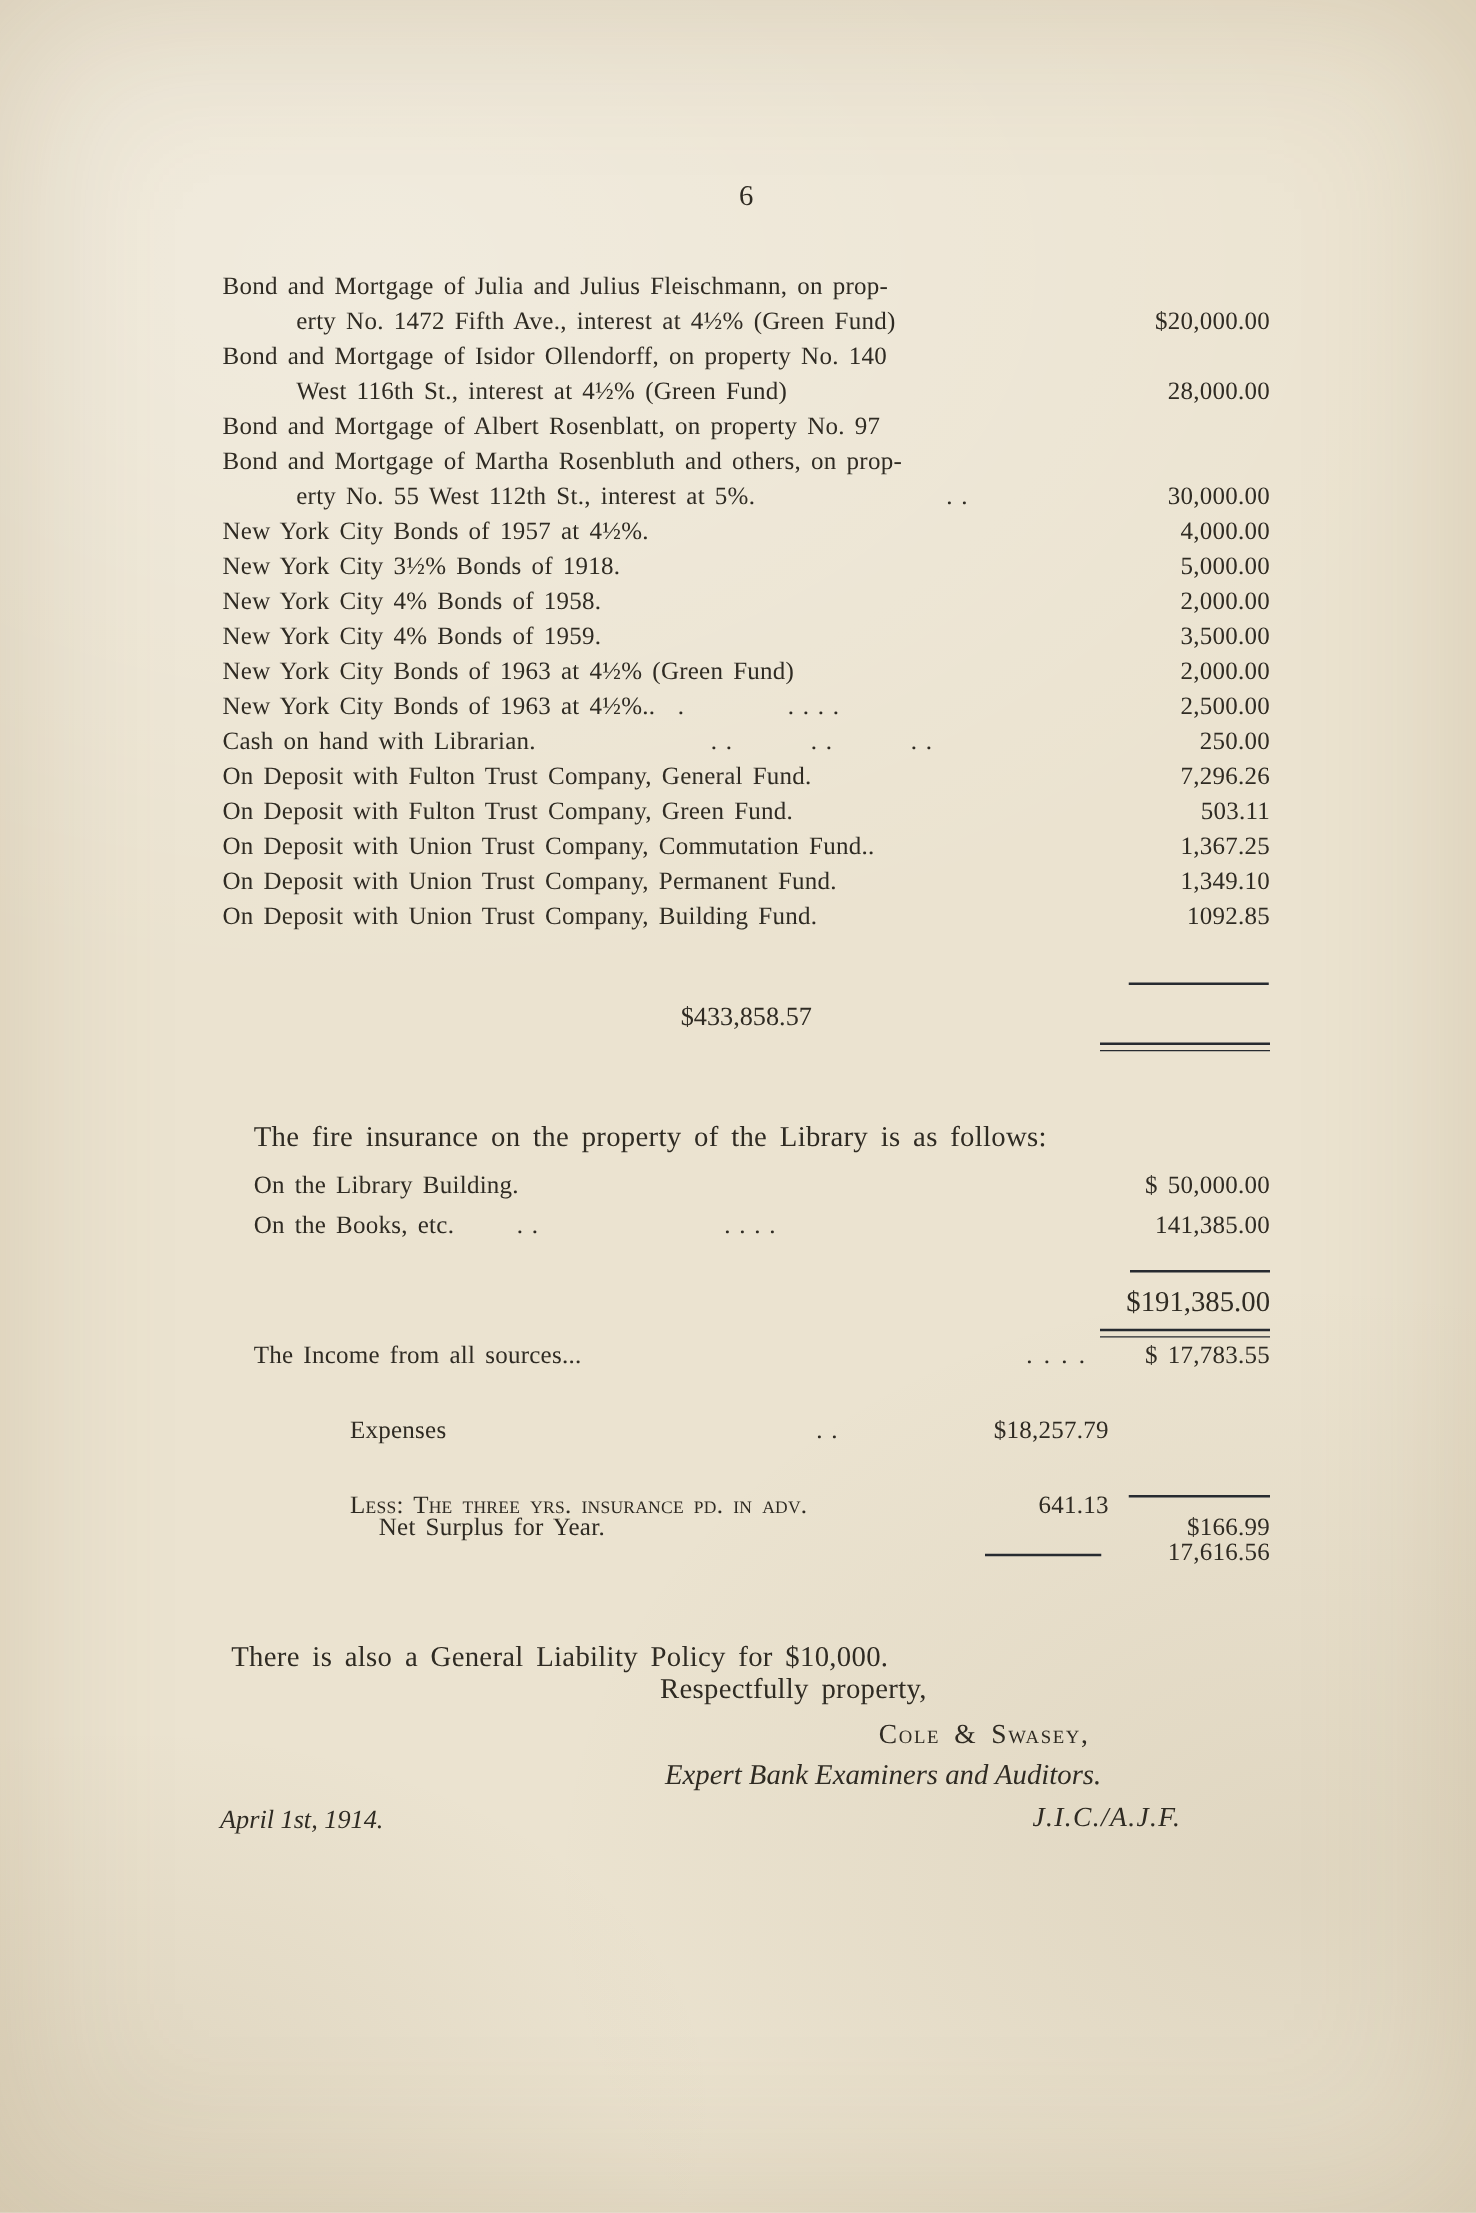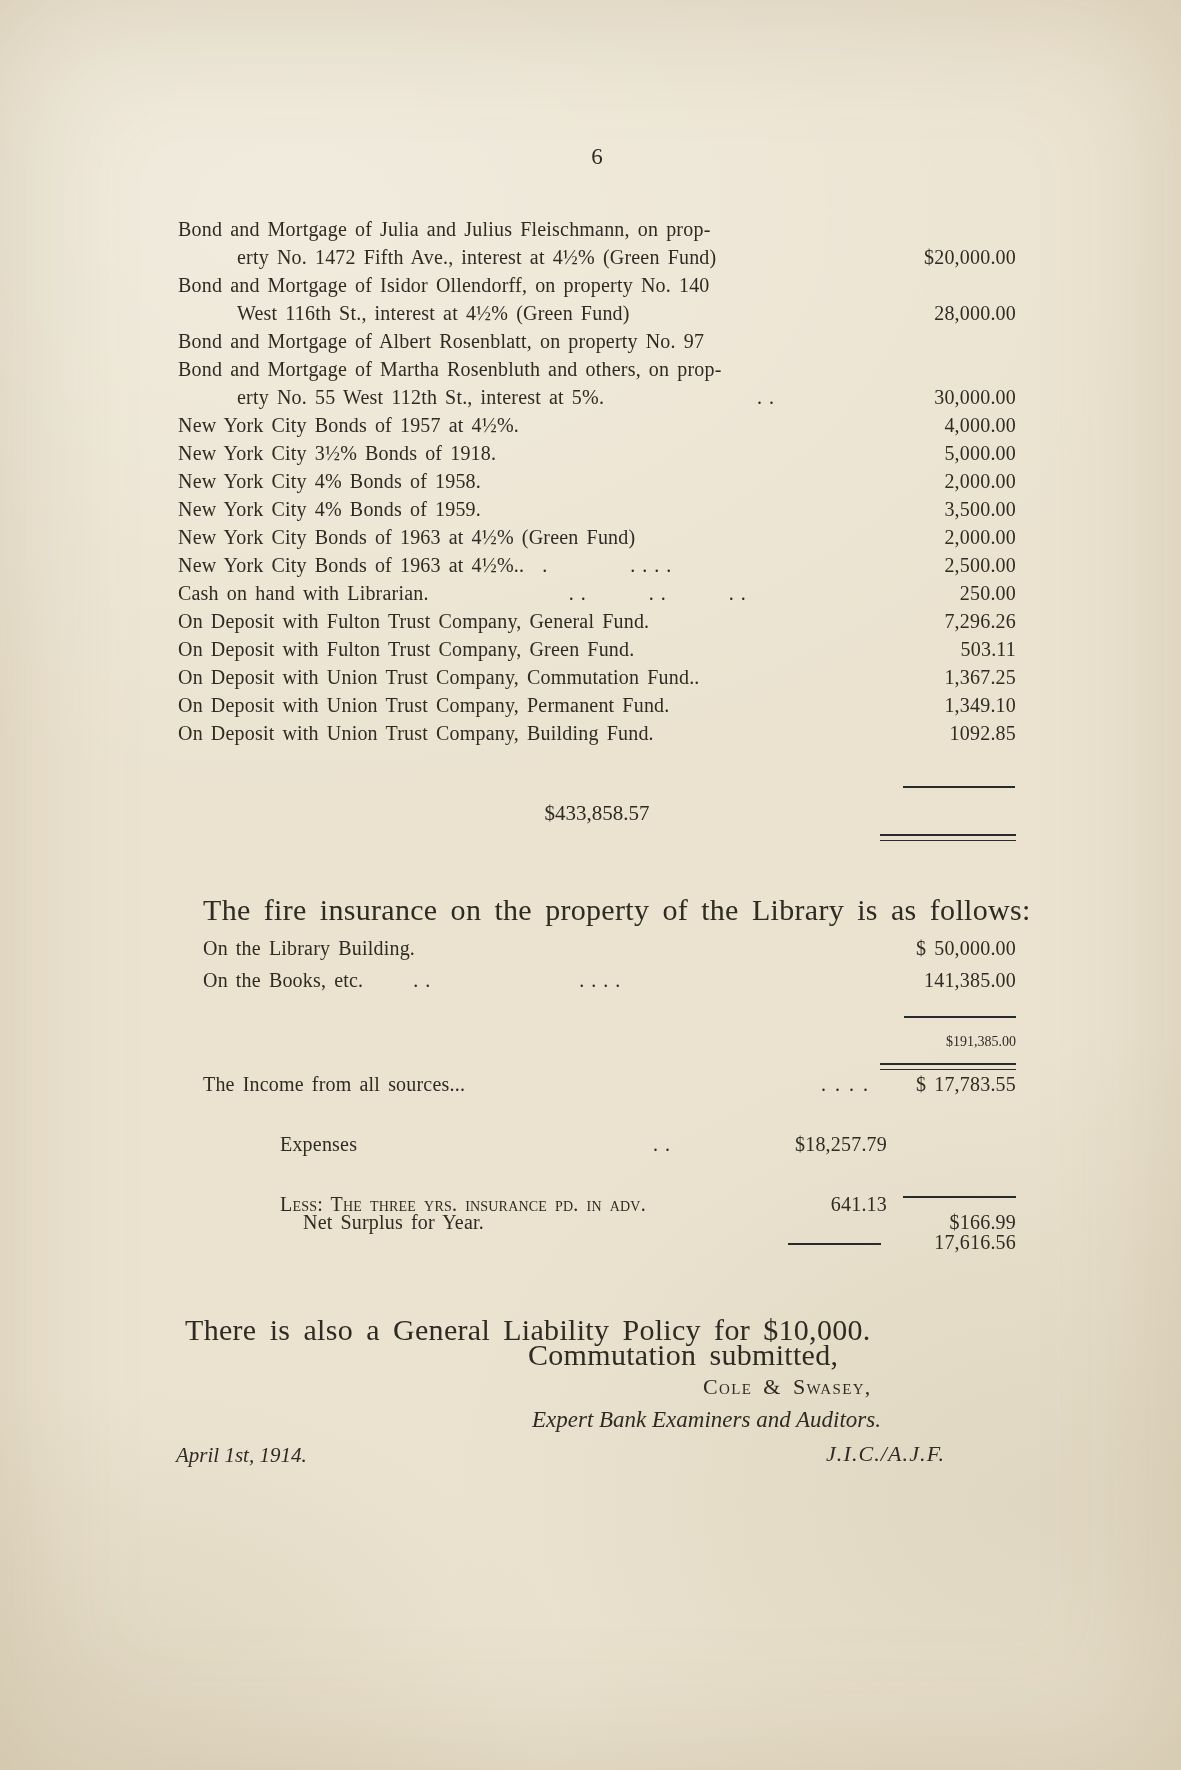--- a/index.html
+++ b/index.html
@@ -12,42 +12,42 @@
     position:relative; width:1181px; height:1770px; overflow:hidden;
     background:
       radial-gradient(1400px 900px at 25% 12%, rgba(255,255,255,.30), transparent 65%),
       radial-gradient(1000px 800px at 88% 85%, rgba(125,102,60,.10), transparent 60%),
       radial-gradient(800px 500px at 8% 95%, rgba(125,102,60,.10), transparent 60%),
       #ebe3d0;
     box-shadow: inset 0 0 140px rgba(135,110,65,.22);
   }
   .abs{ position:absolute; }
   .t{ font-size:20px; line-height:28px; letter-spacing:.01em; word-spacing:.14em; }
-  .big{ font-size:30px; letter-spacing:.01em; word-spacing:.18em; }
+  .big{ font-size:23px; letter-spacing:.01em; word-spacing:.18em; }
   .nowrap{ white-space:nowrap; }
   .row{ display:flex; align-items:baseline; }
   .sp{ flex:1 1 auto; }
   .ind{ padding-left:59px; }
   .amt{ min-width:125px; text-align:right; white-space:nowrap; }
   .amt-mid{ min-width:115px; text-align:right; white-space:nowrap; margin-right:129px; }
   .dots{ white-space:nowrap; letter-spacing:.35em; color:#2f2b23; }
   .rule{ background:#272b30; height:2px; }
   .dbl-rule{ border-top:2px solid #272b30; border-bottom:1.6px solid #272b30; height:7px; background:transparent; }
   .smallcaps{ font-variant:small-caps; }
   .italic{ font-style:italic; }
   
   #assets-table{ left:178px; top:215px; width:838px; }
   #assets-total-rule{ left:903px; top:786px; width:112px; }
   #assets-total{ left:178px; top:799px; width:838px; text-align:center; font-size:21px; line-height:28px; }
   #assets-dbl-rule{ left:880px; top:834px; width:136px; }
   #insurance-heading{ left:203px; top:895px; line-height:30px; }
   #insurance-rows{ left:178px; top:932px; width:838px; }
   #insurance-rows .row{ line-height:32px; padding-left:25px; }
   #insurance-rule{ left:904px; top:1016px; width:112px; }
-  #insurance-total{ left:178px; top:1028px; width:838px; text-align:right; font-size:14px; line-height:28px; }
+  #insurance-total{ left:178px; top:1028px; width:838px; text-align:right; font-size:23px; line-height:28px; }
   #insurance-dbl-rule{ left:880px; top:1063px; width:136px; }
   #income-block{ left:178px; top:1070px; width:838px; }
   #income-block .row{ line-height:28px; }
   .pad-head{ padding-left:25px; }
   .pad-sub{ padding-left:102px;margin-top:32px; }
   .pad-net{ padding-left:125px; }
   #income-right-rule{ left:903px; top:1196px; width:113px; }
   #surplus-row{ left:178px; top:1208px; width:838px; }
   #liability-note{ left:185px; top:1313px; }
   #closing-submitted{ left:528px; top:1338px; }
@@ -231,19 +231,19 @@
   <div id="income-right-rule" class="abs rule"></div>
 
   <div id="surplus-row" class="abs t row">
     <span class="nowrap pad-net">Net Surplus for Year.</span>
     <span class="sp"></span>
     <span class="amt">$166.99</span>
   </div>
 
   <div id="liability-note" class="abs big nowrap">There is also a General Liability Policy for $10,000.</div>
 
-  <div id="closing-submitted" class="abs big nowrap">Commutation submitted,</div>
+  <div id="closing-submitted" class="abs big nowrap">Respectfully property,</div>
   <div id="closing-firm" class="abs nowrap smallcaps">Cole &amp; Swasey,</div>
   <div id="closing-title" class="abs nowrap italic">Expert Bank Examiners and Auditors.</div>
   <div id="closing-date" class="abs nowrap italic">April 1st, 1914.</div>
   <div id="closing-initials" class="abs nowrap italic">J.I.C./A.J.F.</div>
 
 </div>
 
 </body></html>

